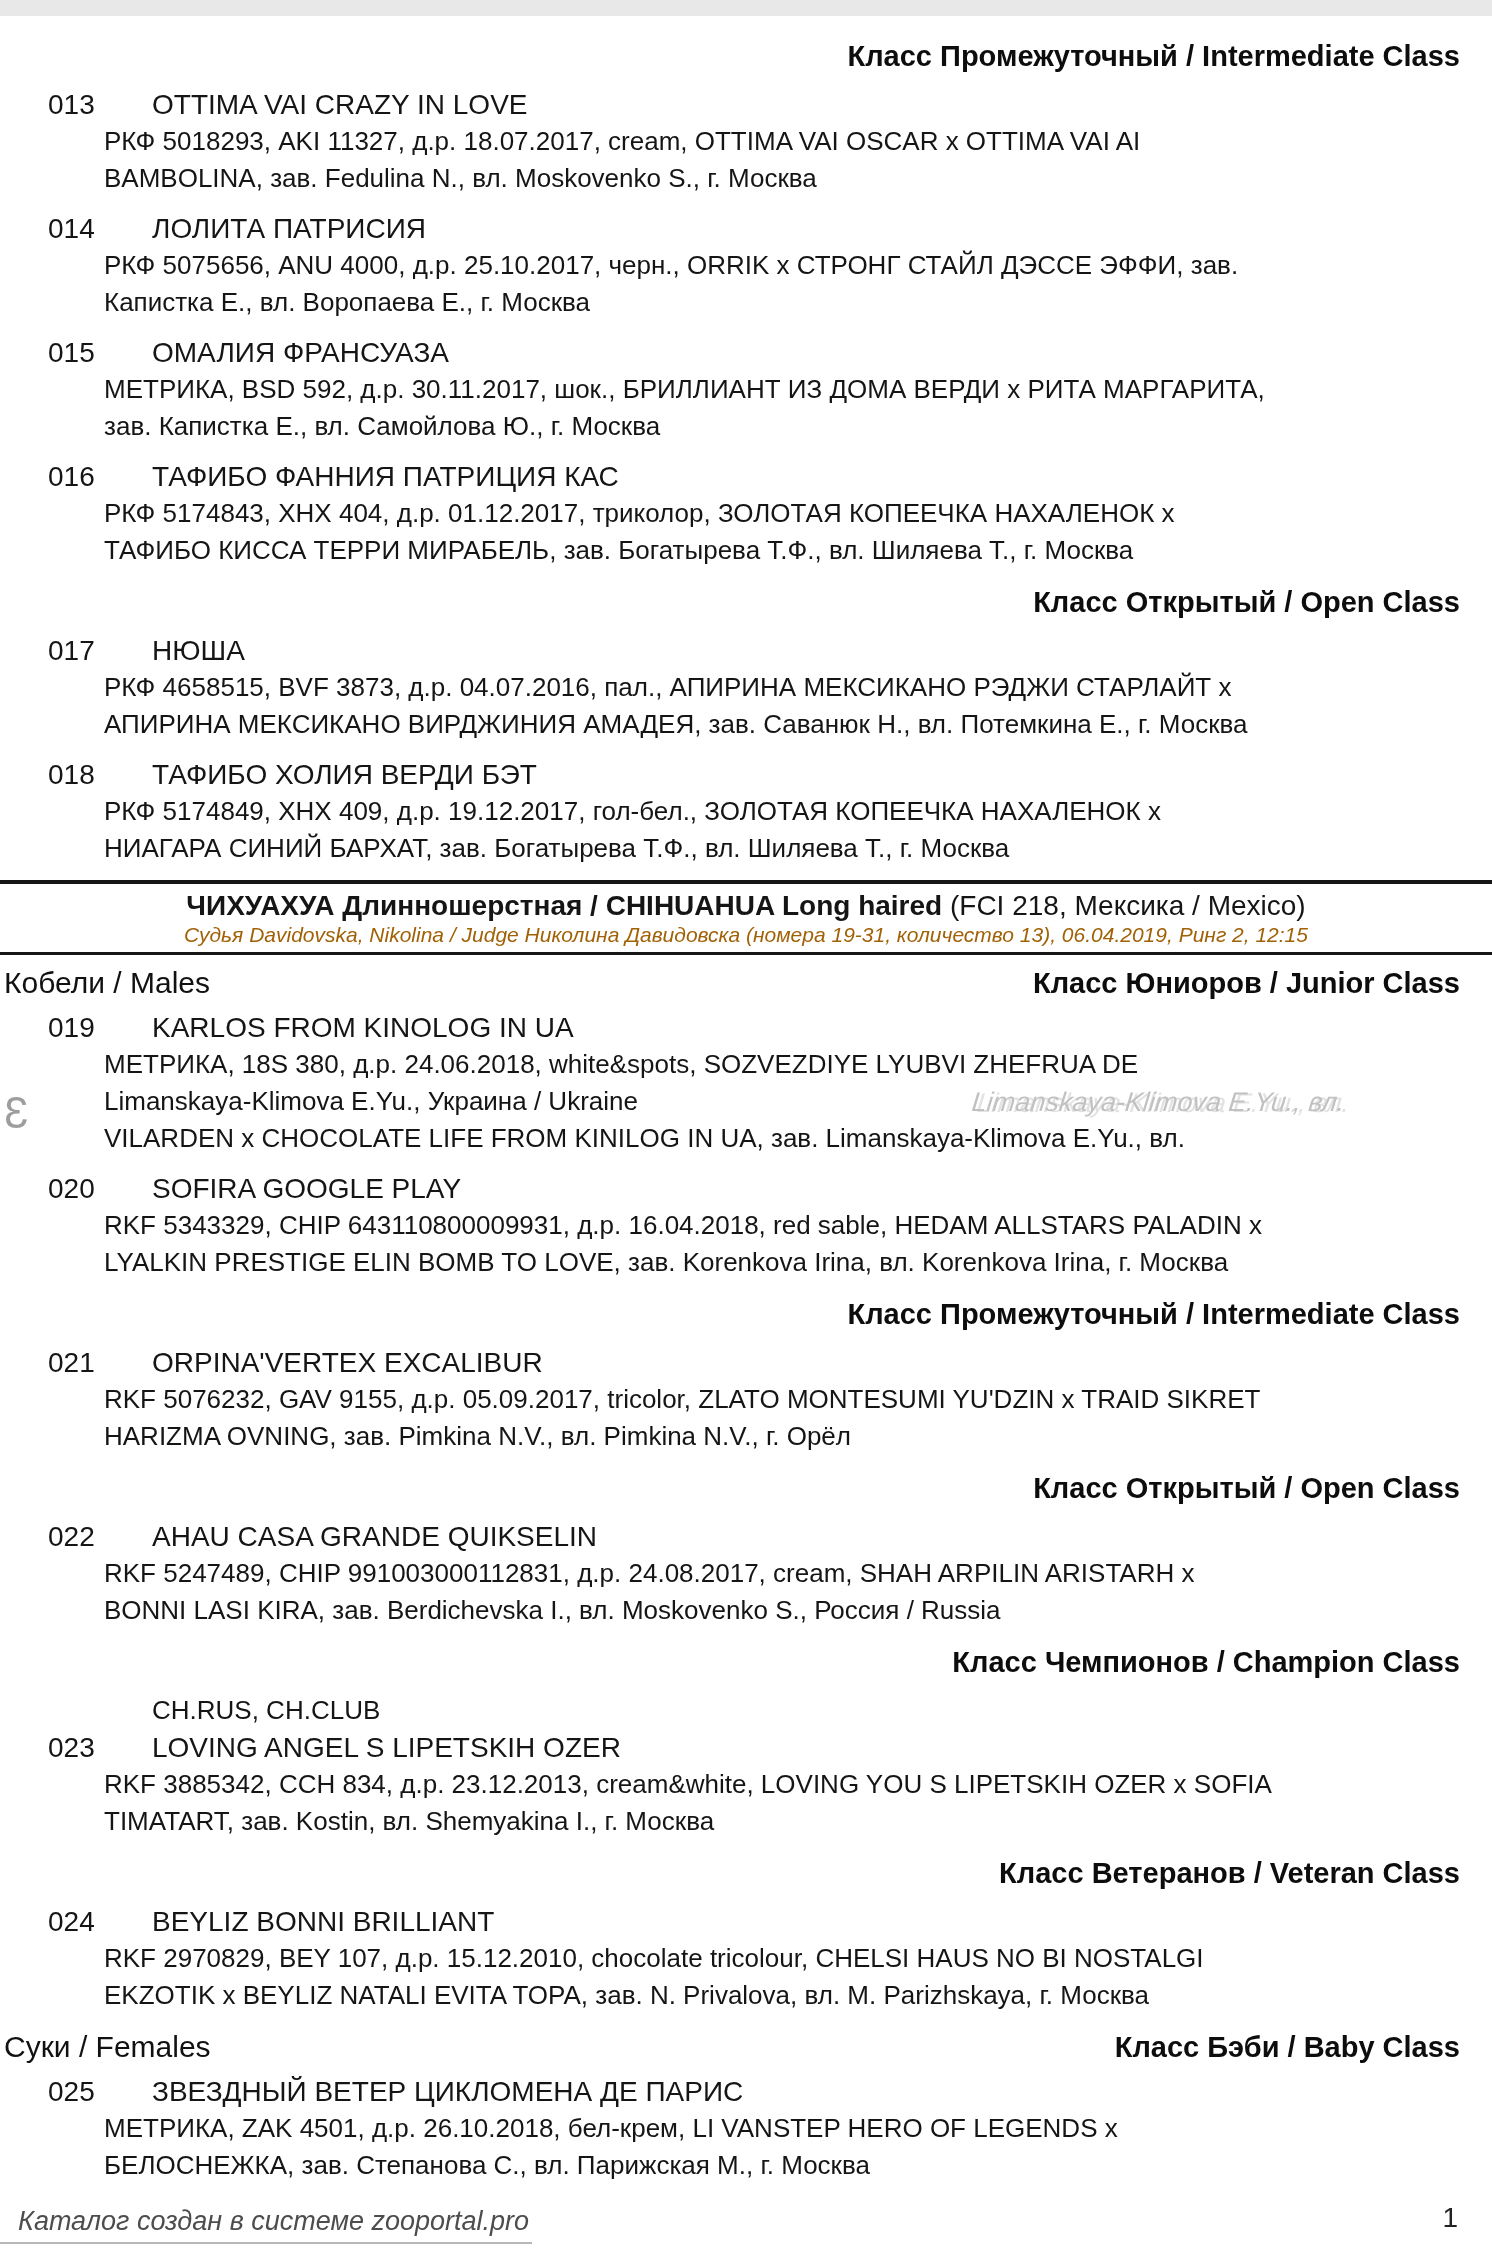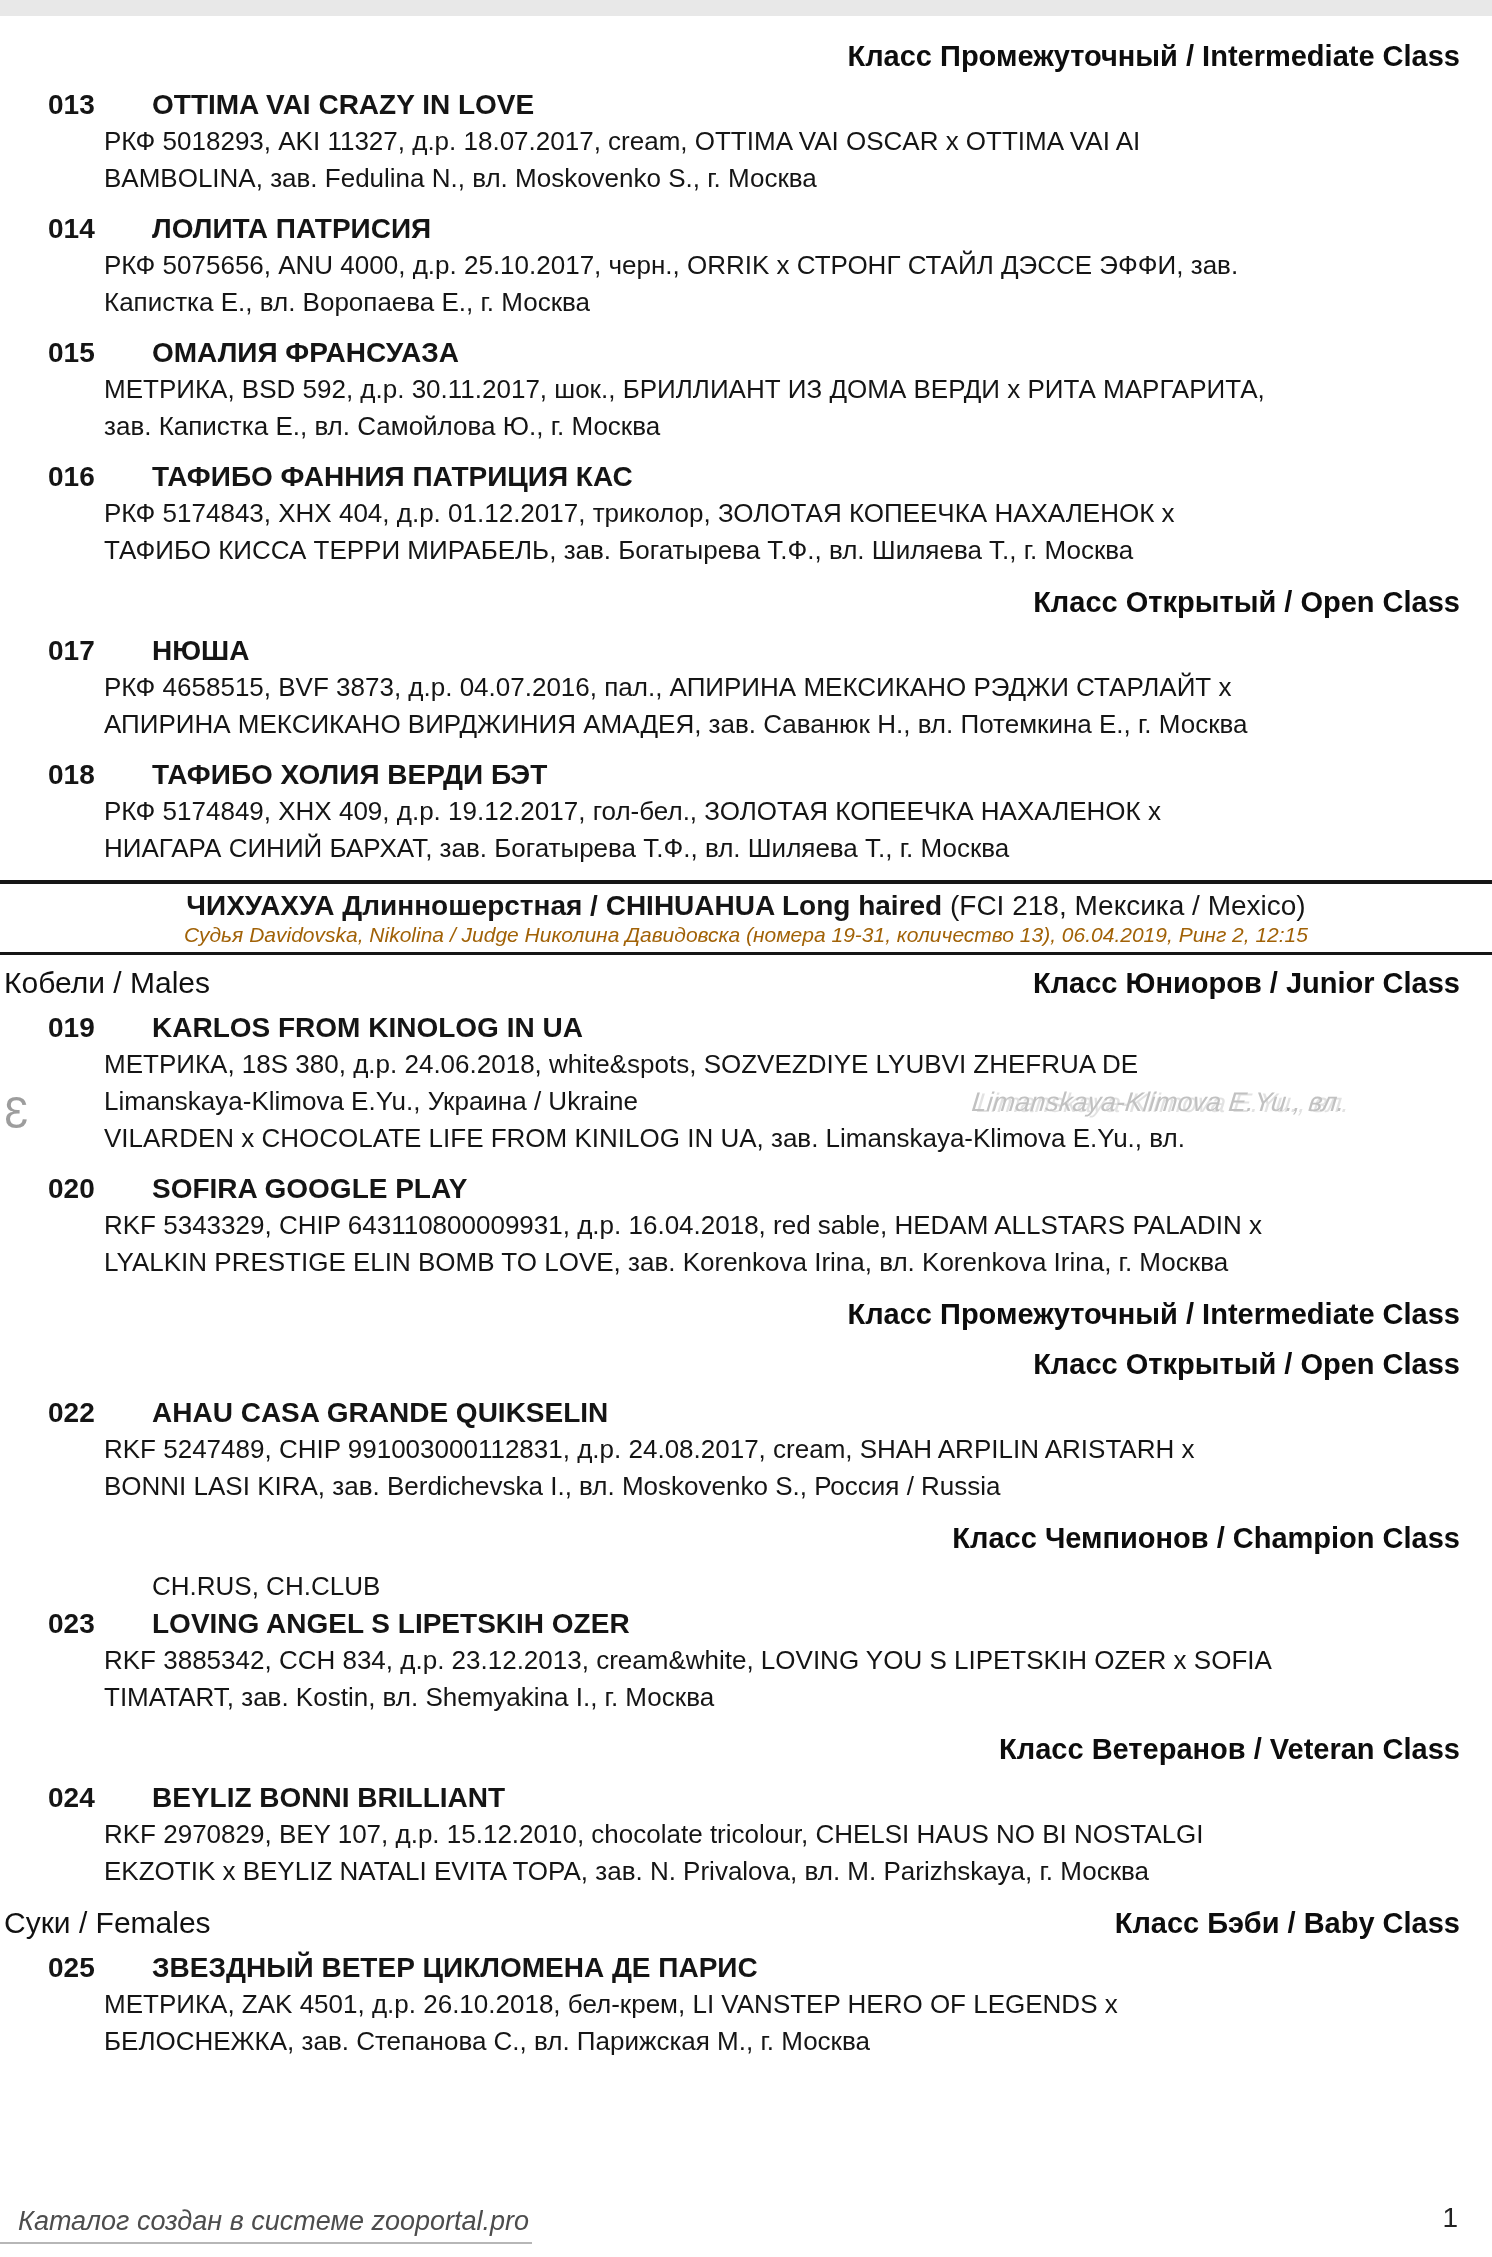--- a/index.html
+++ b/index.html
@@ -19,21 +19,21 @@
     font-size:29px;
     line-height:40px;
     text-align:right;
     padding-right:32px;
     margin-top:4px;
     margin-bottom:10px;
     color:#0d0d0d;
   }
   .entry{margin-bottom:13px;}
   .entry-head{
-    font-weight:bold;
+    font-weight:normal;
     font-size:28px;
     line-height:37px;
     padding-left:48px;
     white-space:nowrap;
   }
   .entry-num{display:inline-block;width:104px;}
   .entry-titles{
     font-size:26px;
     line-height:37px;
     padding-left:152px;
@@ -163,20 +163,25 @@
         <div class="dline">МЕТРИКА, 18S 380, д.р. 24.06.2018, white&amp;spots, SOZVEZDIYE LYUBVI ZHEFRUA DE</div>
         <div class="dline">Limanskaya-Klimova E.Yu., Украина / Ukraine</div>
         <div class="dline">VILARDEN x CHOCOLATE LIFE FROM KINILOG IN UA, зав. Limanskaya-Klimova E.Yu., вл.</div>
       </div>
       <div class="entry">
         <div class="entry-head"><span class="entry-num">020</span><span class="entry-name">SOFIRA GOOGLE PLAY</span></div>
         <div class="dline">RKF 5343329, CHIP 643110800009931, д.р. 16.04.2018, red sable, HEDAM ALLSTARS PALADIN x</div>
         <div class="dline">LYALKIN PRESTIGE ELIN BOMB TO LOVE, зав. Korenkova Irina, вл. Korenkova Irina, г. Москва</div>
       </div>
       <div class="class-header">Класс Промежуточный / Intermediate Class</div>
+      <div class="entry">
+        <div class="entry-head"><span class="entry-num">021</span><span class="entry-name">ORPINA'VERTEX EXCALIBUR</span></div>
+        <div class="dline">RKF 5076232, GAV 9155, д.р. 05.09.2017, tricolor, ZLATO MONTESUMI YU'DZIN x TRAID SIKRET</div>
+        <div class="dline">HARIZMA OVNING, зав. Pimkina N.V., вл. Pimkina N.V., г. Орёл</div>
+      </div>
       <div class="class-header">Класс Открытый / Open Class</div>
       <div class="entry">
         <div class="entry-head"><span class="entry-num">022</span><span class="entry-name">AHAU CASA GRANDE QUIKSELIN</span></div>
         <div class="dline">RKF 5247489, CHIP 991003000112831, д.р. 24.08.2017, cream, SHAH ARPILIN ARISTARH x</div>
         <div class="dline">BONNI LASI KIRA, зав. Berdichevska I., вл. Moskovenko S., Россия / Russia</div>
       </div>
       <div class="class-header">Класс Чемпионов / Champion Class</div>
       <div class="entry">
         <div class="entry-titles">CH.RUS, CH.CLUB</div>
         <div class="entry-head"><span class="entry-num">023</span><span class="entry-name">LOVING ANGEL S LIPETSKIH OZER</span></div>

